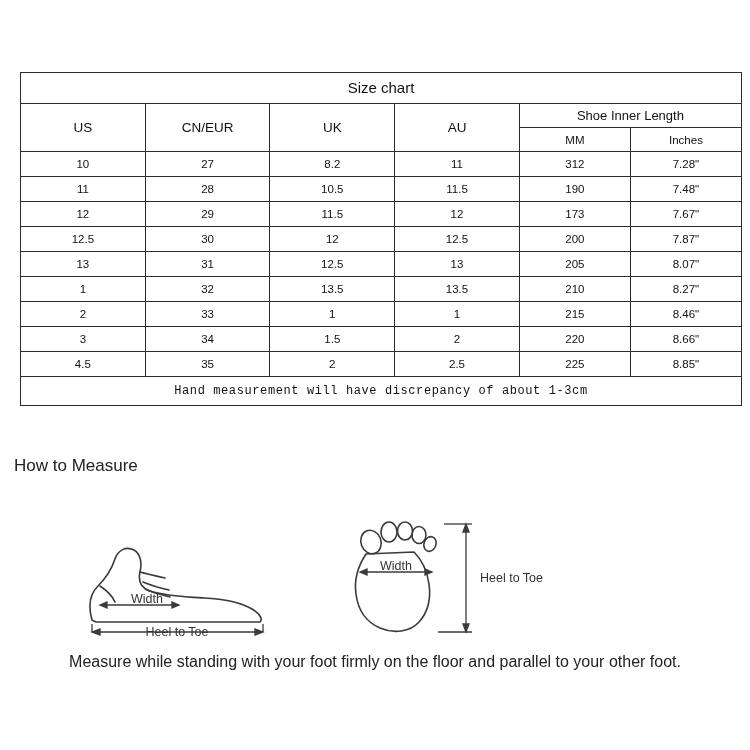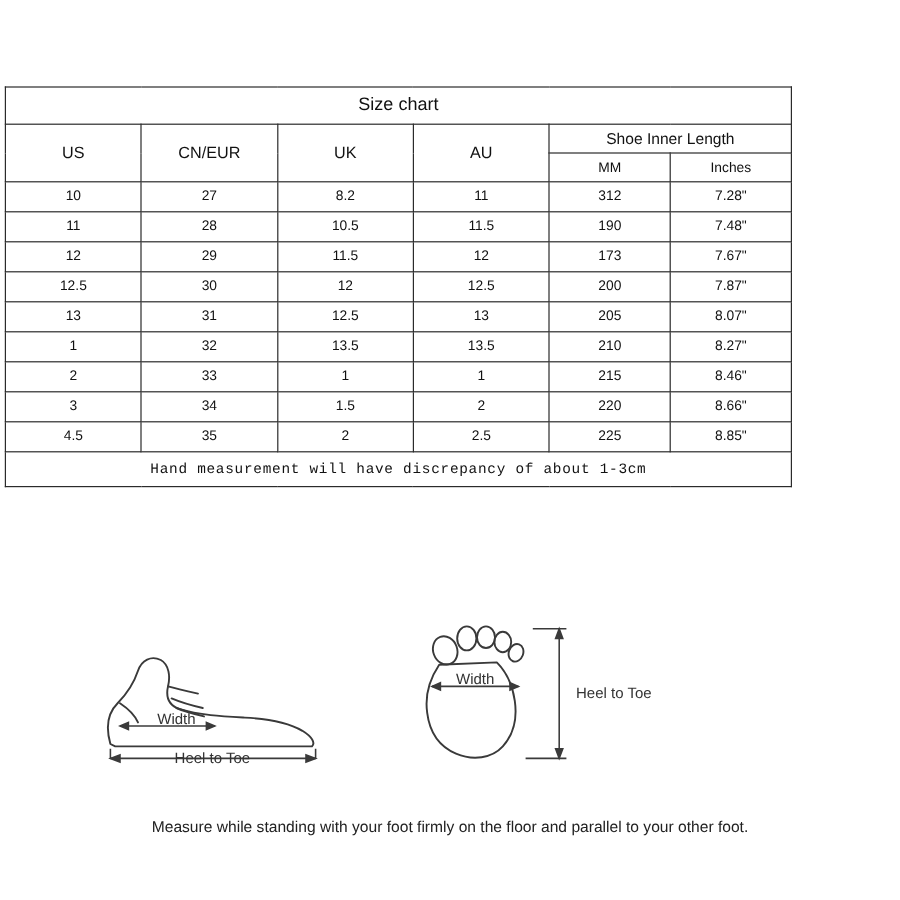--- a/index.html
+++ b/index.html
@@ -18,23 +18,23 @@
     position: relative;
     width: 750px;
     height: 750px;
     box-sizing: border-box;
     padding: 0 14px;
   }
 
   
   .chart-wrap {
     position: absolute;
-    left: 4px;
+    left: 20px;
     top: 72px;
-    width: 656px;
+    width: 722px;
   }
   table.size-chart {
     width: 100%;
     border-collapse: collapse;
     table-layout: fixed;
     background: #fff;
   }
   table.size-chart td, table.size-chart th {
     border: 1px solid #2b2b2b;
     text-align: center;
@@ -108,23 +108,22 @@
     top: 502px;
     width: 722px;
     height: 150px;
   }
   .footer-line {
     position: absolute;
     left: 0;
     top: 653px;
     width: 750px;
     text-align: center;
-    font-size: 13px;
+    font-size: 16px;
     color: #222;
-    margin-top: 28px;
   }
   svg text {
     font-family: "Liberation Sans", sans-serif;
   }
 </style>
 </head>
 <body>
 
 <div class="page">
 
@@ -228,20 +227,21 @@
         </tr>
 
         <tr class="footnote-row">
           <td colspan="6">Hand measurement will have discrepancy of about 1-3cm</td>
         </tr>
       </tbody>
     </table>
   </div>
 
 
+  <div class="howto-title">How to Measure</div>
 
   <div class="diagram-area">
     <svg width="722" height="150" viewBox="0 0 722 150">
 
       <g fill="none" stroke="#3a3a3a" stroke-width="1.6" stroke-linecap="round" stroke-linejoin="round">
         <path d="M78 118 C 74 104, 76 92, 84 84 C 92 76, 98 66, 101 57 C 104 48, 112 44, 120 48
                  C 127 52, 128 62, 126 70 C 124 79, 127 86, 136 89
                  C 152 94, 172 95, 190 96 C 210 97, 226 100, 238 107
                  C 246 112, 249 117, 246 120 L 82 120 Z"></path>
         <path d="M126 70 C 133 72, 142 74, 151 76"></path>

